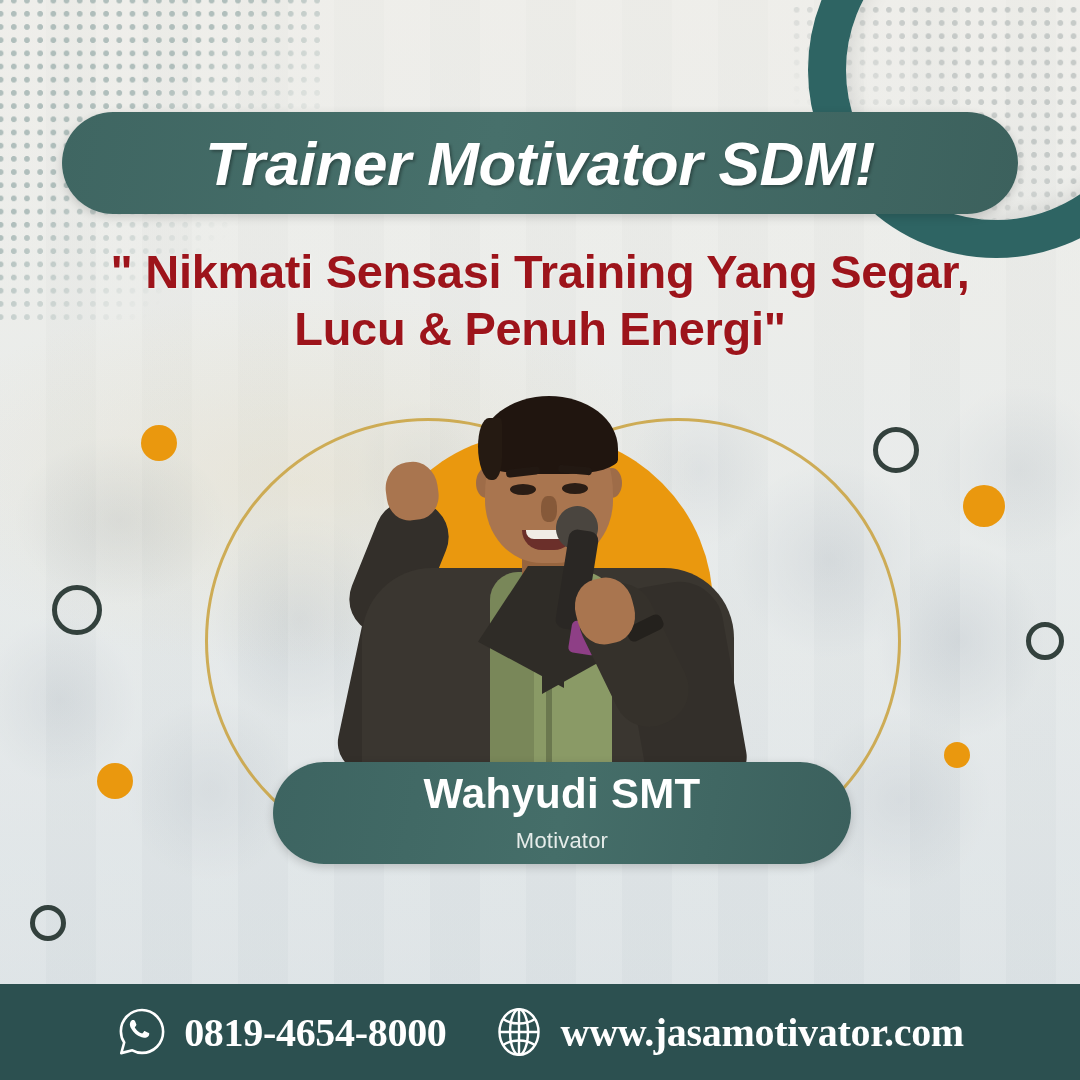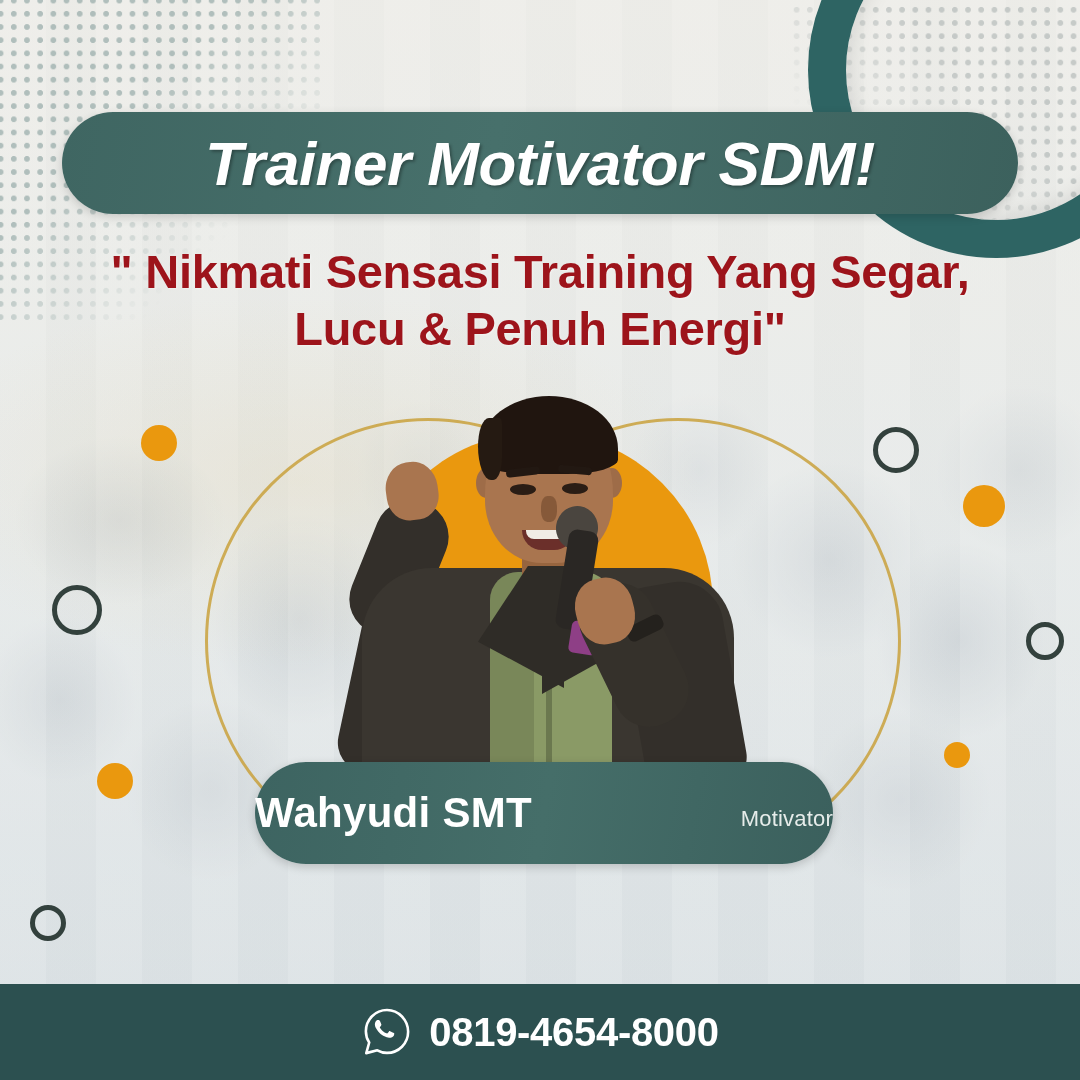--- a/index.html
+++ b/index.html
@@ -135,43 +135,43 @@
   .sp-brow-l{left:196px;top:78px;width:34px;height:8px;border-radius:4px;background:#221812;transform:rotate(-7deg);}
   .sp-brow-r{left:248px;top:76px;width:34px;height:8px;border-radius:4px;background:#221812;transform:rotate(5deg);}
   .sp-eye-l{left:200px;top:94px;width:26px;height:11px;border-radius:50%;background:#2a1d15;}
   .sp-eye-r{left:252px;top:93px;width:26px;height:11px;border-radius:50%;background:#2a1d15;}
   .sp-nose{left:231px;top:106px;width:16px;height:26px;border-radius:40%;background:rgba(100,62,36,.5);}
   .sp-mouth{left:212px;top:140px;width:52px;height:20px;border-radius:0 0 26px 26px;background:#6b2f2a;}
   .sp-teeth{left:216px;top:140px;width:44px;height:9px;border-radius:0 0 8px 8px;background:#f0ece5;}
 
   
   .name-badge{
-    position:absolute;left:255px;top:762px;width:578px;height:102px;
+    position:absolute;left:273px;top:762px;width:578px;height:102px;
     border-radius:51px;
     background:linear-gradient(100deg,#3d6461 0%,#456e69 50%,#3b605d 100%);
     box-shadow:0 3px 10px rgba(0,0,0,.18);
-    display:flex;flex-direction:row;align-items:center;justify-content:space-between;
+    display:flex;flex-direction:column;align-items:center;justify-content:center;
   }
   .name-main{color:#fff;font-size:42px;font-weight:bold;letter-spacing:.3px;line-height:1.05;}
   .name-sub{color:#e6ecea;font-size:22px;font-weight:normal;margin-top:11px;letter-spacing:.2px;}
 
   
   .cta{
     position:absolute;left:0;top:906px;width:1080px;text-align:center;
     color:#2f5a54;font-size:42px;font-weight:bold;letter-spacing:.5px;
     text-shadow:1px 1px 2px rgba(255,255,255,.4);
   }
 
   
   .footer{
     position:absolute;left:0;bottom:0;width:1080px;height:96px;
     background:#2c5050;display:flex;align-items:center;justify-content:center;gap:46px;
   }
   .f-item{display:flex;align-items:center;gap:16px;}
-  .f-text{color:#fff;font-size:40px;font-weight:bold;letter-spacing:-.3px;white-space:nowrap;}
+  .f-text{color:#fff;font-size:40px;font-weight:bold;letter-spacing:-.3px;white-space:nowrap;font-family:Liberation Serif, serif;}
   .f-icon{width:52px;height:52px;flex:0 0 52px;}
 </style>
 </head>
 <body>
 
 <div class="poster">
 
   <div class="bg-photo"></div>
   <div class="bg-vert"></div>
   <div class="bg-wash"></div>
@@ -247,16 +247,29 @@
   <div class="footer">
 
     <div class="f-item">
       <svg class="f-icon" viewBox="0 0 64 64">
         <path d="M32 5C17.6 5 6 16.6 6 31c0 5.1 1.5 9.9 4.1 13.9L6.5 58l13.6-3.5C24 56.7 27.9 57.7 32 57.7 46.4 57.7 58 46.1 58 31.7 58 17.3 46.4 5 32 5z" fill="none" stroke="#ffffff" stroke-width="3.2" stroke-linejoin="round"></path>
         <path d="M24.3 19.8c-.7-1.6-1.4-1.6-2.1-1.7h-1.8c-.6 0-1.6.2-2.5 1.2-.9.9-3.3 3.2-3.3 7.8 0 4.6 3.4 9.1 3.9 9.7.5.6 6.6 10.5 16.2 14.3 8 3.1 9.6 2.5 11.3 2.3 1.7-.2 5.6-2.3 6.4-4.5.8-2.2.8-4.1.6-4.5-.2-.4-.9-.6-1.8-1.1-.9-.5-5.6-2.8-6.5-3.1-.9-.3-1.5-.5-2.1.5-.6.9-2.4 3.1-3 3.7-.5.6-1.1.7-2 .2-.9-.5-4-1.5-7.6-4.7-2.8-2.5-4.7-5.6-5.3-6.5-.5-.9 0-1.4.4-1.9.4-.4.9-1.1 1.4-1.7.5-.6.6-1 .9-1.6.3-.6.2-1.2 0-1.7-.2-.5-2-5.2-2.8-7.1z" fill="#ffffff" transform="translate(8,6) scale(0.62)"></path>
       </svg>
       <span class="f-text">0819-4654-8000</span>
     </div>
 
+    <div class="f-item">
+      <svg class="f-icon" viewBox="0 0 64 64">
+        <g fill="none" stroke="#ffffff" stroke-width="3">
+          <ellipse cx="32" cy="32" rx="24" ry="28"></ellipse>
+          <ellipse cx="32" cy="32" rx="11" ry="28"></ellipse>
+          <line x1="32" y1="4" x2="32" y2="60"></line>
+          <line x1="8.6" y1="32" x2="55.4" y2="32"></line>
+          <path d="M12.5 16c5.3 3.6 12.2 5.6 19.5 5.6S46.2 19.6 51.5 16"></path>
+          <path d="M12.5 48c5.3-3.6 12.2-5.6 19.5-5.6S46.2 44.4 51.5 48"></path>
+        </g>
+      </svg>
+      <span class="f-text">www.jasamotivator.com</span>
+    </div>
 
   </div>
 
 </div>
 
 </body></html>

